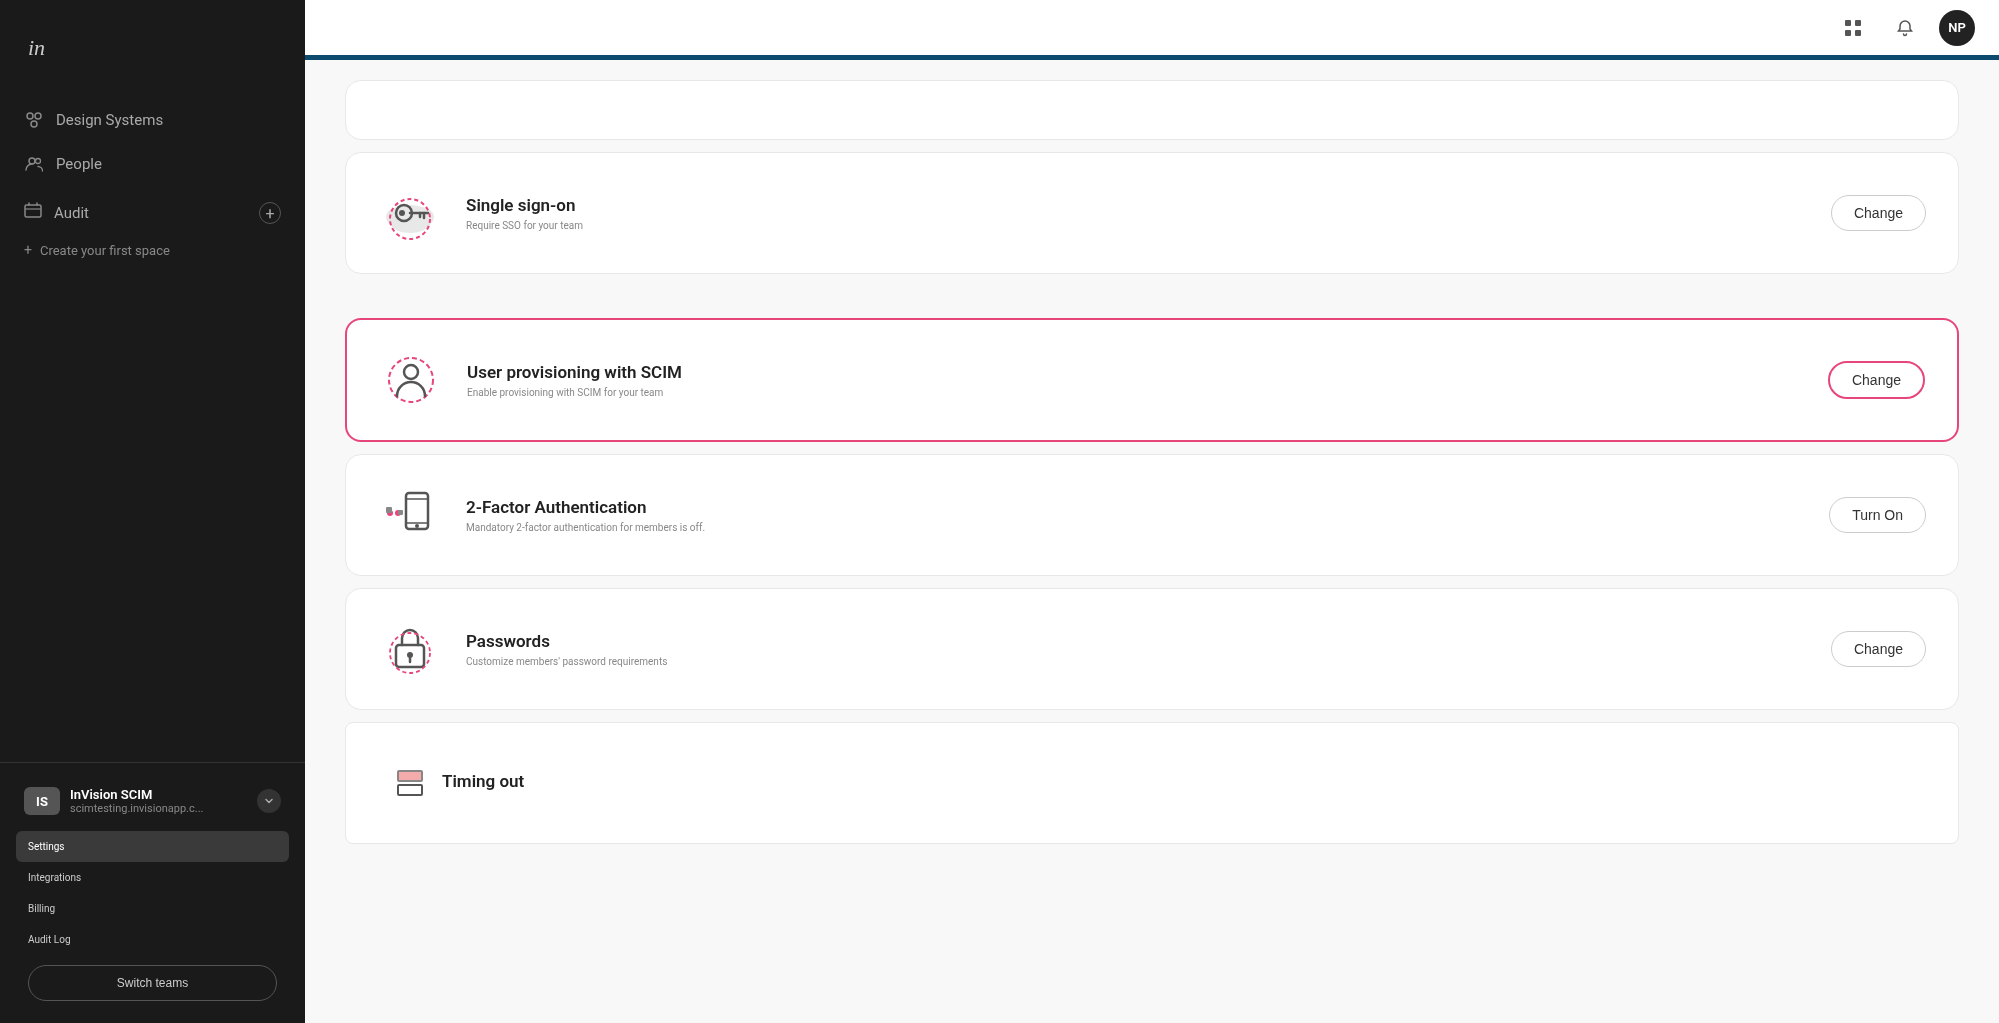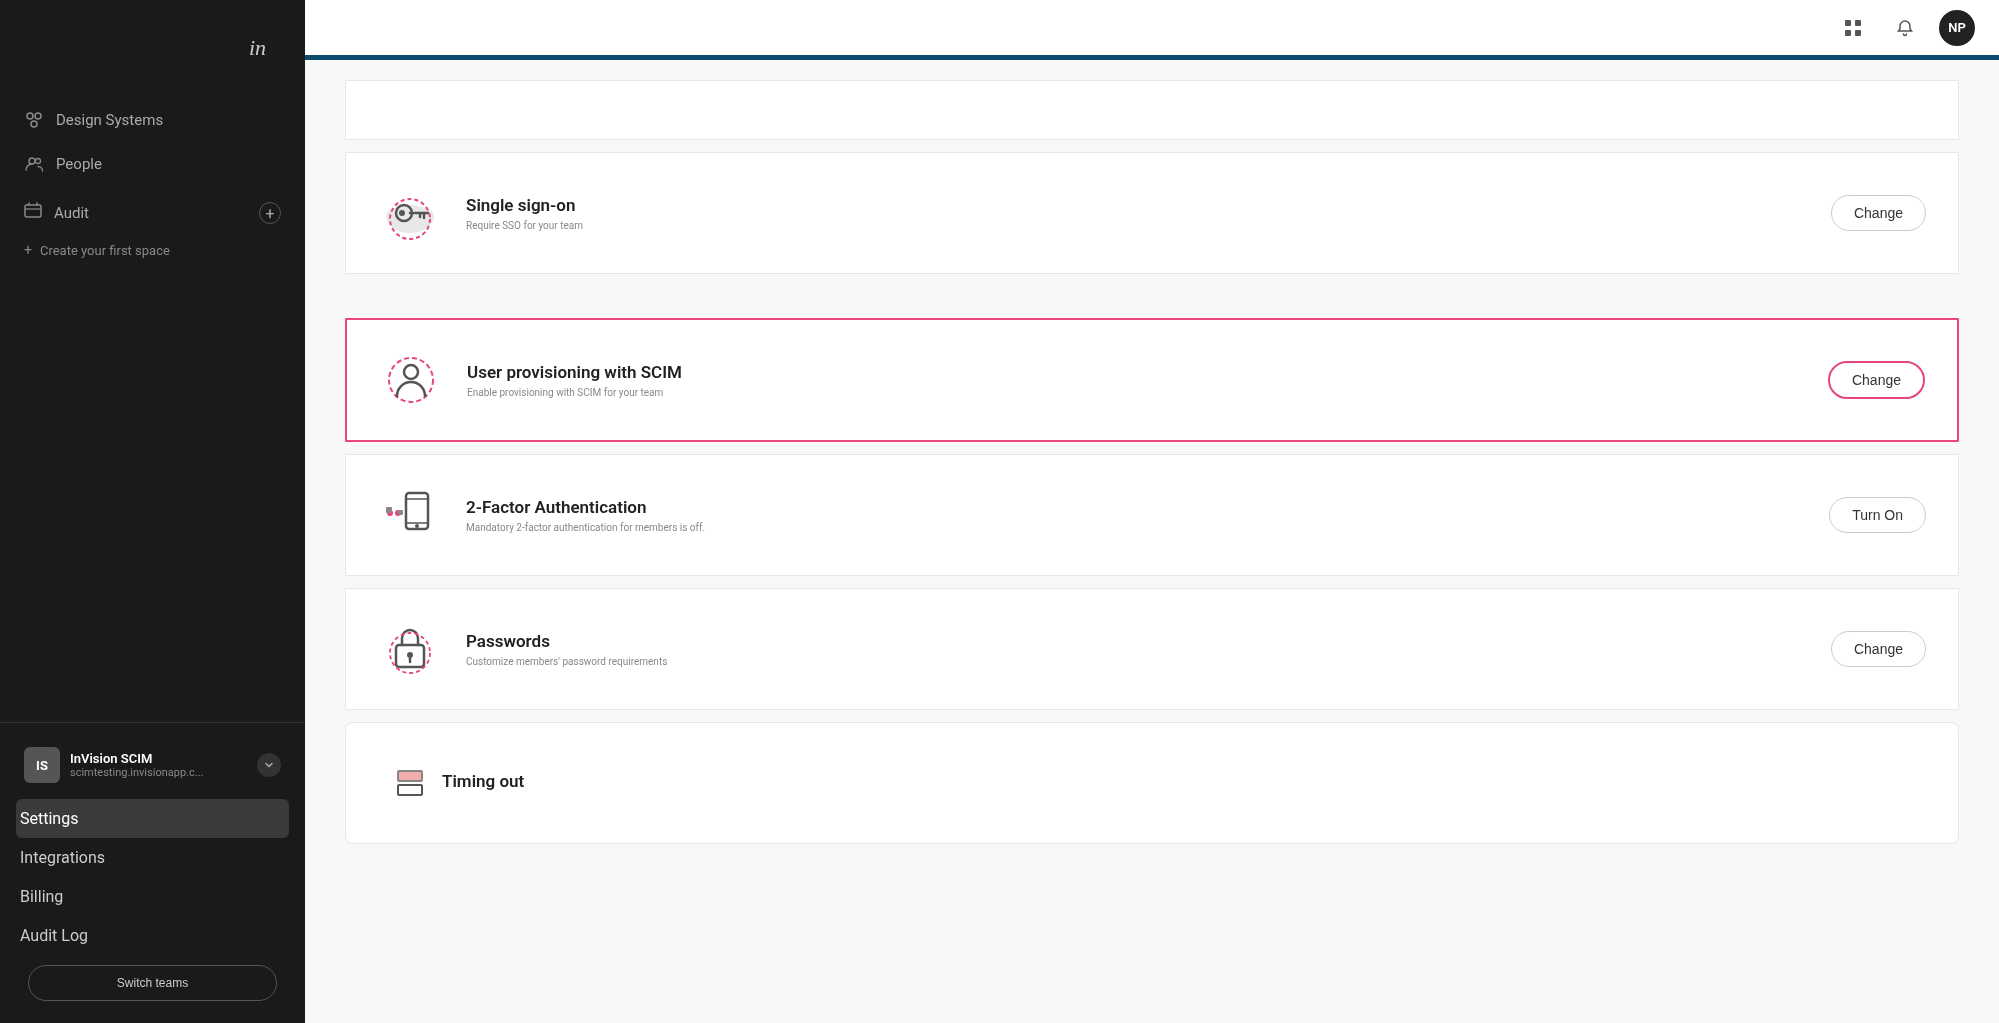--- a/index.html
+++ b/index.html
@@ -11,21 +11,20 @@
       min-width: 305px;
       background: #1a1a1a;
       display: flex;
       flex-direction: column;
       height: 100vh;
       color: #fff;
     }
 
     .sidebar-logo {
       padding: 28px 24px 20px;
-      text-align: right;
     }
 
     .sidebar-logo svg {
       width: 36px;
       height: 36px;
     }
 
     .sidebar-nav {
       flex: 1;
       padding: 10px 0;
@@ -97,21 +96,21 @@
     .team-info {
       display: flex;
       align-items: center;
       gap: 10px;
       padding: 8px;
       margin-bottom: 4px;
     }
 
     .team-avatar {
       width: 36px;
-      height: 36px;
+      height: 28px;
       background: #555;
       border-radius: 6px;
       display: flex;
       align-items: center;
       justify-content: center;
       font-size: 13px;
       font-weight: 700;
       color: #fff;
       flex-shrink: 0;
     }
@@ -148,23 +147,23 @@
       display: flex;
       align-items: center;
       justify-content: center;
     }
 
     .bottom-menu {
       margin-top: 8px;
     }
 
     .bottom-menu-item {
-      padding: 10px 4px;
+      padding: 10px 12px;
       color: #ccc;
-      font-size: 16px;
+      font-size: 10px;
       cursor: pointer;
       border-radius: 6px;
     }
     .bottom-menu-item.active { background: #3a3a3a; color: #fff; }
 
     .switch-teams-btn {
       width: calc(100% - 24px);
       margin: 10px 12px 6px;
       padding: 10px;
       background: transparent;
@@ -223,21 +222,21 @@
     .content-area {
       flex: 1;
       overflow-y: auto;
       padding: 0 40px 40px;
     }
 
     
     .settings-card {
       background: #fff;
       border: 1px solid #e8e8e8;
-      border-radius: 1px;
+      border-radius: 16px;
       margin-bottom: 12px;
       display: flex;
       align-items: center;
       padding: 28px 32px;
       gap: 24px;
     }
 
     .card-icon {
       width: 64px;
       height: 64px;

